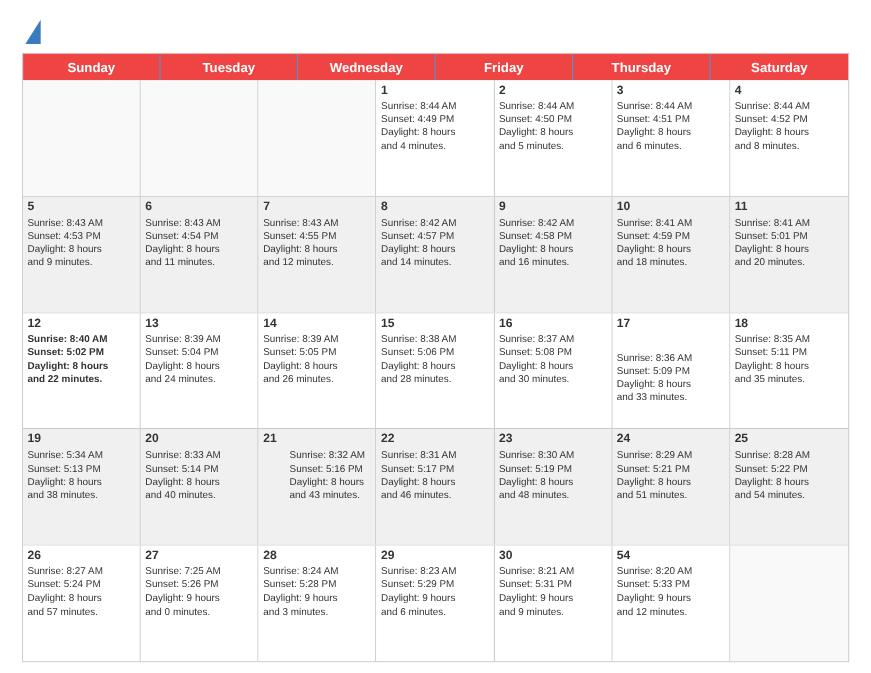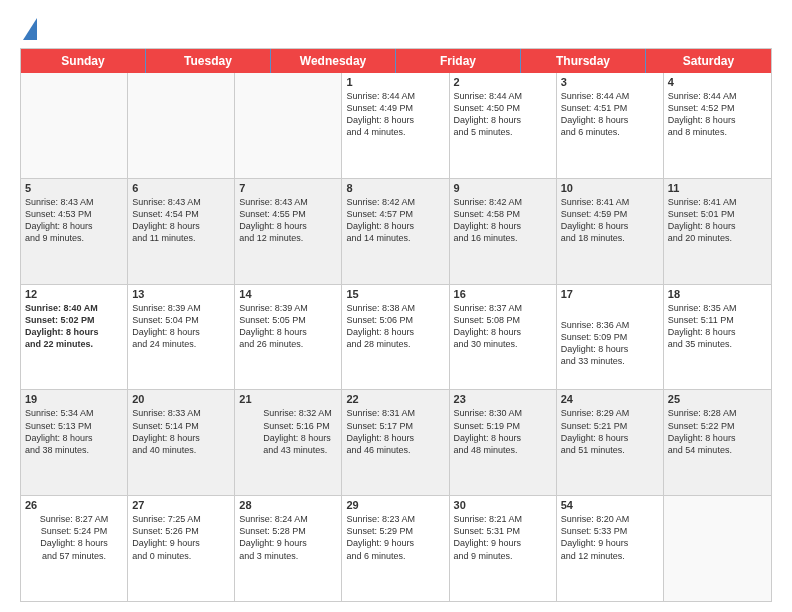--- a/index.html
+++ b/index.html
@@ -330,21 +330,21 @@
             <div class="day-num">25</div>
             <div class="cell-text" style="white-space: pre-line;">Sunrise: 8:28 AM
 Sunset: 5:22 PM
 Daylight: 8 hours
 and 54 minutes.</div>
           </div>
         </div>
         <div class="cal-row">
           <div class="cal-cell">
             <div class="day-num">26</div>
-            <div class="cell-text" style="white-space: pre-line; text-align: center;">Sunrise: 8:27 AM
+            <div class="cell-text" style="white-space: pre-line;">Sunrise: 8:27 AM
 Sunset: 5:24 PM
 Daylight: 8 hours
 and 57 minutes.</div>
           </div>
           <div class="cal-cell">
             <div class="day-num">27</div>
             <div class="cell-text" style="white-space: pre-line;">Sunrise: 7:25 AM
 Sunset: 5:26 PM
 Daylight: 9 hours
 and 0 minutes.</div>

